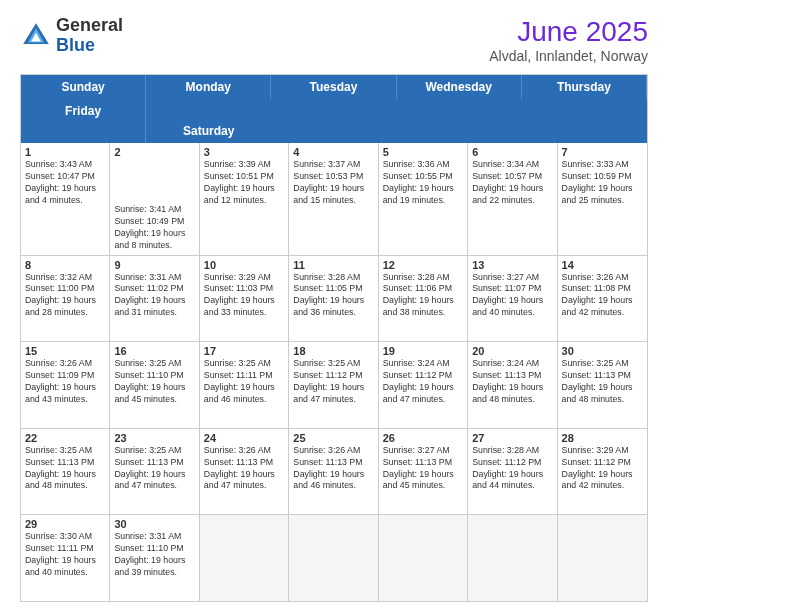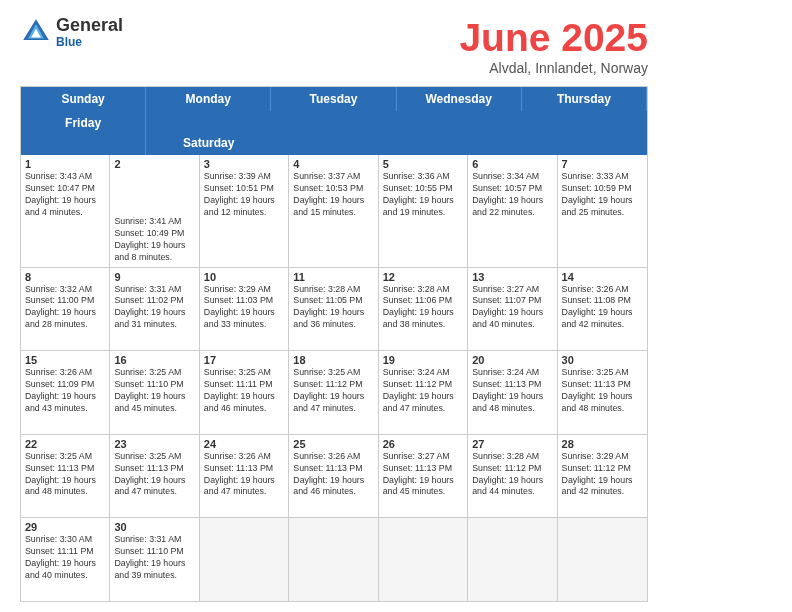--- a/index.html
+++ b/index.html
@@ -31,36 +31,36 @@
       display: flex;
       flex-direction: column;
       line-height: 1.1;
     }
     .logo-general {
       font-size: 18px;
       font-weight: bold;
       color: #333;
     }
     .logo-blue {
-      font-size: 12px;
+      font-size: 18px;
       font-weight: bold;
       color: #1a5fa8;
     }
     .logo-icon {
       width: 32px;
       height: 32px;
       margin-right: 4px;
     }
     .title-block {
       text-align: right;
     }
     .month-title {
-      font-size: 39px;
-      font-weight: bold;
-      color: #ef4444;
+      font-size: 28px;
+      font-weight: normal;
+      color: #6d28d9;
     }
     .location-title {
       font-size: 14px;
       color: #555;
     }
     .calendar {
       flex: 1;
       display: flex;
       flex-direction: column;
       border: 1px solid #ccc;

